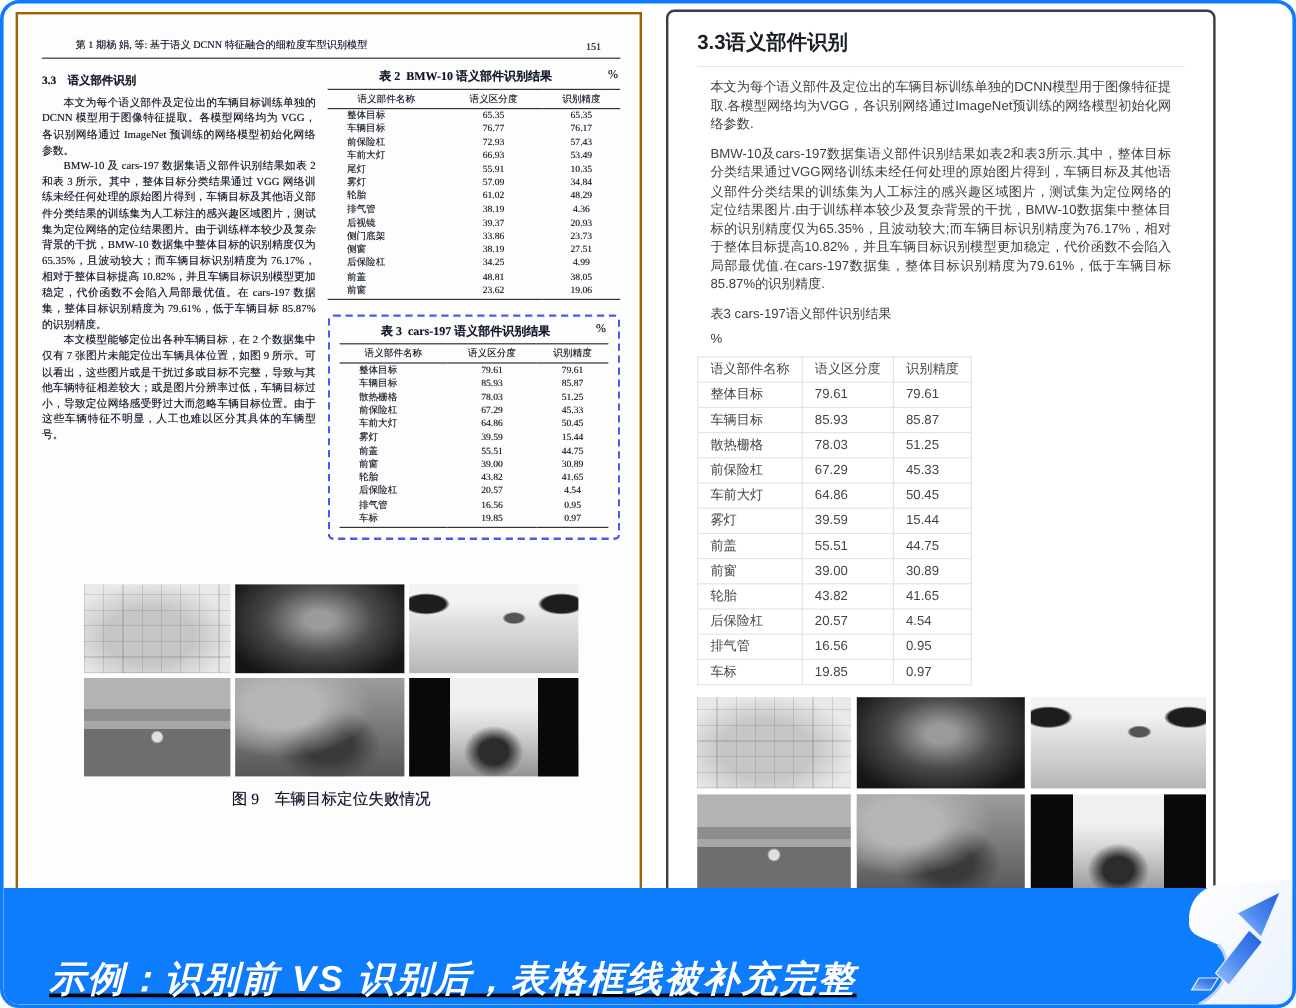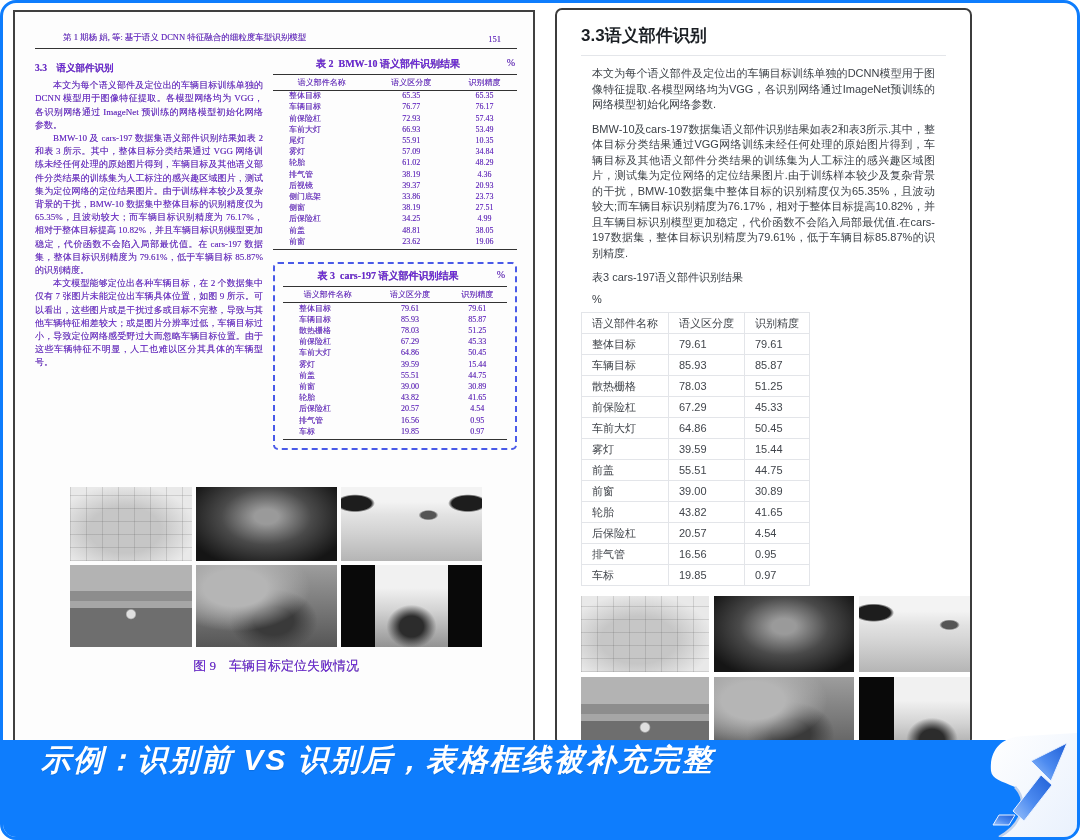--- a/index.html
+++ b/index.html
@@ -1,22 +1,22 @@
 <!DOCTYPE html>
 <html><head>
 <meta charset="utf-8">
 <style>
   html,body{margin:0;padding:0;background:#fff;}
   .frame{position:relative;width:1080px;height:840px;box-sizing:border-box;
     border:3px solid #0e7dfd;border-radius:16px;overflow:hidden;background:#fff;}
 
   
   .page-left{position:absolute;left:10px;top:7px;width:522px;height:737px;
-    box-sizing:border-box;border:2px solid #404040;background:#fdfdfd;overflow:hidden;
-    font-family:"Liberation Serif","DejaVu Serif",serif;color:#6d28d9;
+    box-sizing:border-box;border:2px solid #a16207;background:#fdfdfd;overflow:hidden;
+    font-family:"Liberation Serif","DejaVu Serif",serif;color:#0f172a;
     text-shadow:0 0 .6px rgba(0,0,0,.45);}
   .lp-inner{padding:20px 16px 0 20px;}
   .lp-header{display:flex;align-items:flex-end;font-size:8.5px;
     padding:0 16px 4px 28px;border-bottom:1.3px solid #333;}
   .lp-header .mid{flex:1;text-align:left;}
   .lp-cols{display:flex;gap:10px;margin-top:8px;height:420px;overflow:hidden;}
   .lp-col-left{width:230px;font-size:9px;line-height:13.2px;text-align:justify;}
   .lp-col-left p{margin:0;text-indent:2em;}
   .lp-col-left p.noind{text-indent:0;}
   .lp-heading{font-weight:bold;font-size:9.5px;margin:5px 0 4px;}
@@ -53,42 +53,42 @@
   .ph-suv{background:
     radial-gradient(ellipse at 28% 28%,#b5b5b5 0 22%,transparent 52%),
     radial-gradient(ellipse at 55% 68%,#3a3a3a 0 18%,transparent 40%),
     linear-gradient(180deg,#9d9d9d,#565656);}
   .ph-castle{background:
     linear-gradient(90deg,#090909 0 24%,transparent 24% 76%,#090909 76%),
     radial-gradient(ellipse at 50% 75%,#2c2c2c 0 12%,transparent 25%),
     linear-gradient(180deg,#f1f1f1 0 28%,#d3d3d3 55%,#939393 100%);}
 
   
-  .page-right{position:absolute;left:552px;top:5px;width:417px;height:738px;
+  .page-right{position:absolute;left:552px;top:5px;width:458px;height:738px;
     box-sizing:border-box;border:2px solid #3c3c3c;border-radius:7px;background:#fff;
     overflow:hidden;padding:12px 24px 0 24px;
     font-family:"Liberation Sans","DejaVu Sans",sans-serif;color:#333;}
   .page-right h2{font-size:17px;margin:2px 0 8px;color:#1b1f24;font-weight:bold;}
   .rp-hr{border-top:1px solid #e4e6ea;margin:0 0 10px;}
   .page-right p{font-size:11px;line-height:15.5px;margin:0 11px 9px;text-align:justify;color:#3a3f45;}
   .rp-tcap{margin-bottom:6px !important;}
   .rp-unit{margin-bottom:5px !important;}
   table.rp-table{border-collapse:collapse;margin:0 0 10px;}
   table.rp-table th,table.rp-table td{border:1px solid #e3e5e9;font-size:11px;line-height:14px;
     padding:3px 10px;text-align:left;font-weight:normal;color:#41454b;white-space:nowrap;}
   table.rp-table th:first-child,table.rp-table td:first-child{min-width:62px;}
   table.rp-table th:nth-child(2),table.rp-table td:nth-child(2){min-width:46px;}
   table.rp-table th:nth-child(3),table.rp-table td:nth-child(3){min-width:38px;}
   .rp-figs{display:grid;grid-template-columns:128px 140px 146px;gap:5px;margin:2px 0 5px;}
   .rp-figs .ph:nth-child(-n+3){height:76px;}
   .rp-figs .ph:nth-child(n+4){height:84px;}
 
   
   .banner{position:absolute;left:0;right:0;bottom:0;height:97px;background:#0e7dfd;
-    display:flex;align-items:flex-start;padding-left:38px;box-sizing:border-box;z-index:5;}
+    display:flex;align-items:flex-end;padding-left:38px;box-sizing:border-box;z-index:5;text-decoration:underline;}
   .banner-text{color:#fff;font-size:30px;font-weight:bold;font-style:italic;
     letter-spacing:2px;font-family:"Liberation Sans","DejaVu Sans",sans-serif;
     text-shadow:0 1px 1px rgba(0,0,0,.12);}
   .logo{position:absolute;right:0;bottom:0;width:102px;height:106px;z-index:6;}
 </style>
 </head>
 <body>
 
 <div class="frame">
 

